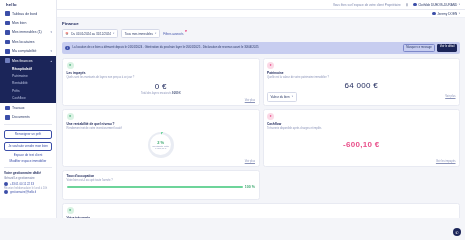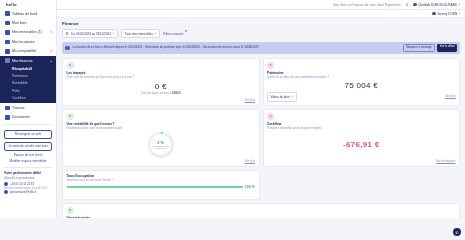--- a/index.html
+++ b/index.html
@@ -348,21 +348,21 @@
             <span></span>
             <span class="link-more">Voir plus</span>
           </div>
         </div>
 
         <div class="card" style="min-height:48px;">
           <div class="card-badge badge-pink">●</div>
           <div class="card-title">Patrimoine</div>
           <div class="card-sub">Quelle est la valeur de votre patrimoine immobilier ?</div>
           <div style="flex:1;display:flex;align-items:center;justify-content:center;">
-            <div class="card-value">75 004 €</div>
+            <div class="card-value">64 000 €</div>
           </div>
           <div class="card-foot">
             <span class="select">
               <span>Valeur du bien</span>
               <span class="caret">▾</span>
             </span>
             <span class="link-more">Voir plus</span>
           </div>
         </div>
 
@@ -383,21 +383,21 @@
             <span></span>
             <span class="link-more">Voir plus</span>
           </div>
         </div>
 
         <div class="card" style="min-height:55px;">
           <div class="card-badge badge-pink">●</div>
           <div class="card-title">Cashflow</div>
           <div class="card-sub">Trésorerie disponible après charges et impôts</div>
           <div style="flex:1;display:flex;align-items:center;justify-content:center;">
-            <div class="card-value pink">-676,91 €</div>
+            <div class="card-value pink">-600,10 €</div>
           </div>
           <div class="card-foot">
             <span></span>
             <span class="link-more">Voir les impayés</span>
           </div>
         </div>
 
         <div class="card" style="min-height:30px;">
           <div class="card-title">Taux d'occupation</div>
           <div class="card-sub">Votre bien est-il occupé toute l'année ?</div>

